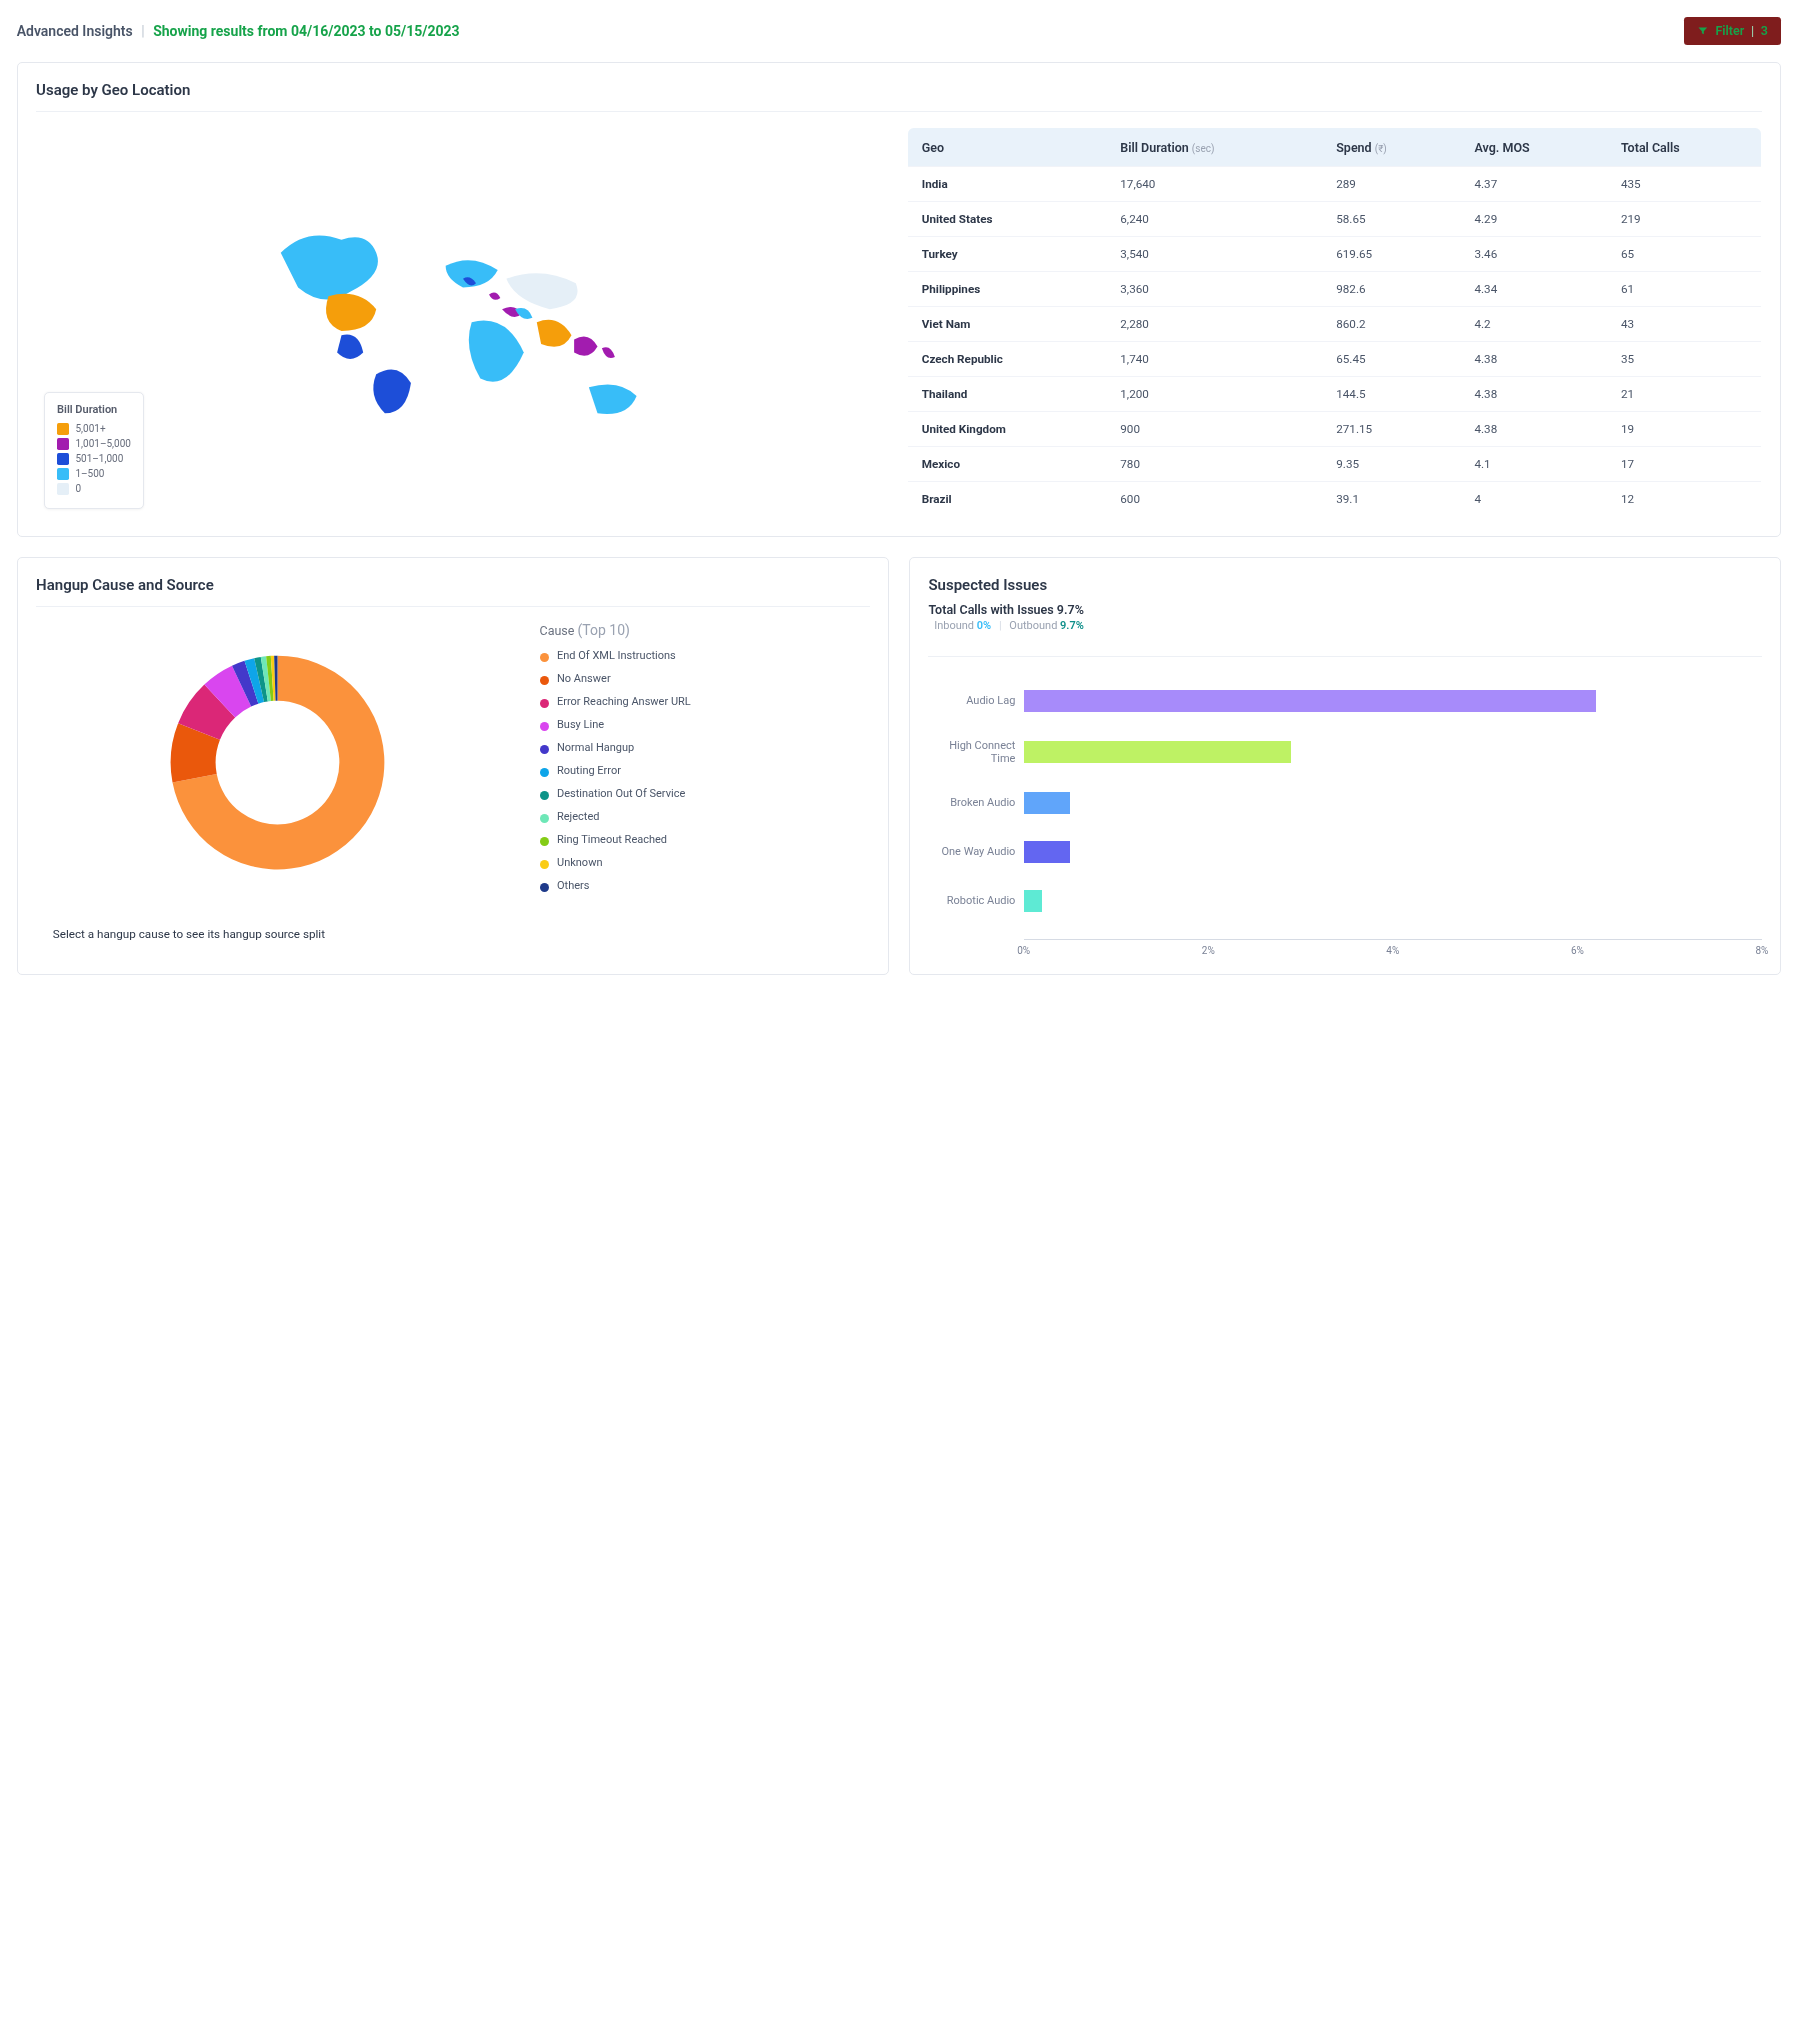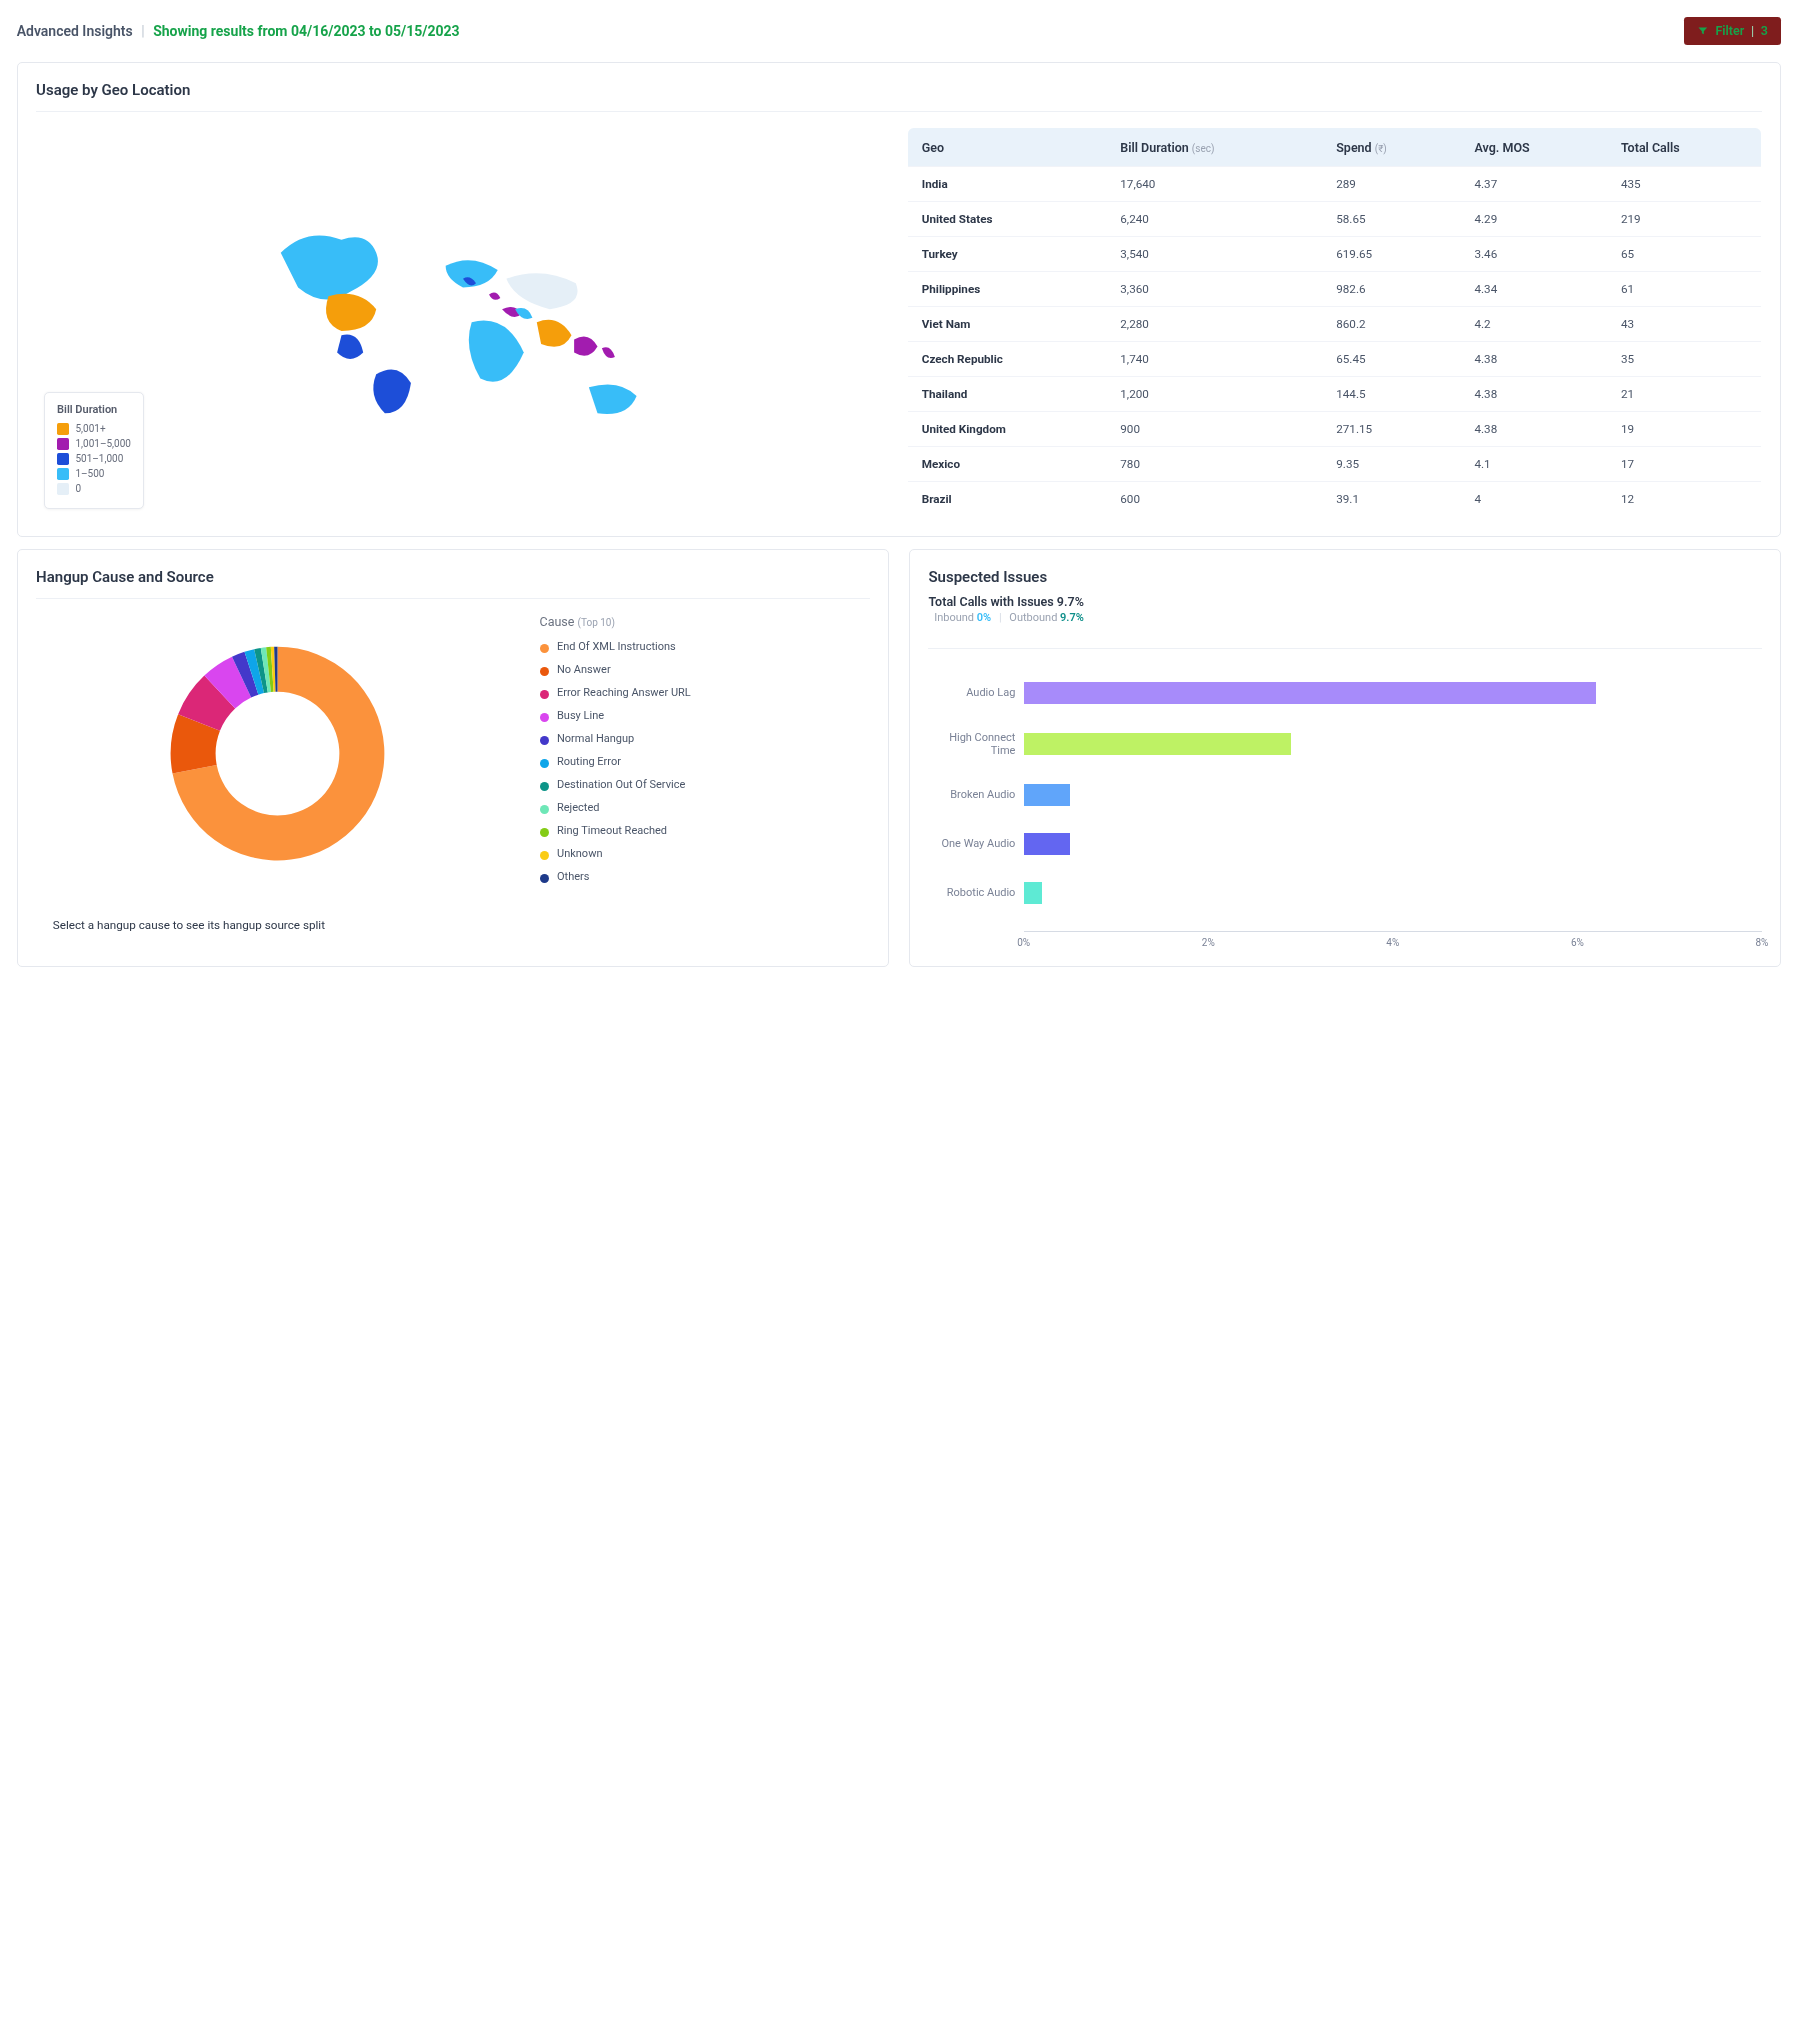--- a/index.html
+++ b/index.html
@@ -34,21 +34,21 @@
       display: flex;
       align-items: center;
       gap: 6.7px;
       cursor: pointer;
     }
     .filter-pill .divider { color: #9ad3b0; }
     .card {
       border: 0.8px solid #e5e8ee;
       border-radius: 5px;
       padding: 18.4px;
-      margin-bottom: 12px;
+      margin-bottom: 20px;
       background: #fff;
     }
     .card-title {
       font-size: 15px;
       font-weight: 600;
       color: #2d3748;
       padding-bottom: 11.7px;
       border-bottom: 0.8px solid #edf0f5;
       margin-bottom: 15px;
     }
@@ -87,21 +87,21 @@
       border-top: 0.8px solid #f1f3f8;
     }
     .geo-table td.first { font-weight: 700; color: #2d3748; }
     .row2 { display: flex; gap: 20px; }
     .row2 > .card { flex: 1; }
     
     .donut-wrap { display: flex; gap: 20px; }
     .donut-col { flex: 0 0 58%; display:flex; align-items:center; justify-content:center; }
     .donut-legend { flex: 1; }
     .donut-legend-title { font-size: 12.5px; color: #6b7280; margin-bottom: 11.7px; }
-    .donut-legend-title .sm { font-size: 10px; color: #9aa2b1; }
+    .donut-legend-title .sm { font-size: 14px; color: #9aa2b1; }
     .dl-item { display: flex; align-items: flex-start; gap: 8.3px; font-size: 11px; color: #4a5568; margin-bottom: 10px; }
     .dl-sw { width: 9.2px; height: 9.2px; border-radius: 50%; margin-top: 3.3px; flex-shrink: 0; }
     .hangup-hint { font-size: 11.7px; color: #2d3748; margin-top: 25px; padding-left: 16.7px; }
     
     .si-header { display: flex; justify-content: space-between; align-items: flex-start; border-bottom: 0.8px solid #edf0f5; padding-bottom: 24px; margin-bottom: 33px; flex-direction: column; }
     .si-header .right { text-align: right; }
     .si-total { font-size: 12.5px; font-weight: 600; color: #2d3748; }
     .si-breakdown { font-size: 11px; color: #9aa2b1; margin-top: 1.7px; }
     .si-breakdown .in-pct { color: #38bdf8; font-weight: 600; }
     .si-breakdown .out-pct { color: #0e8f8a; font-weight: 600; }

